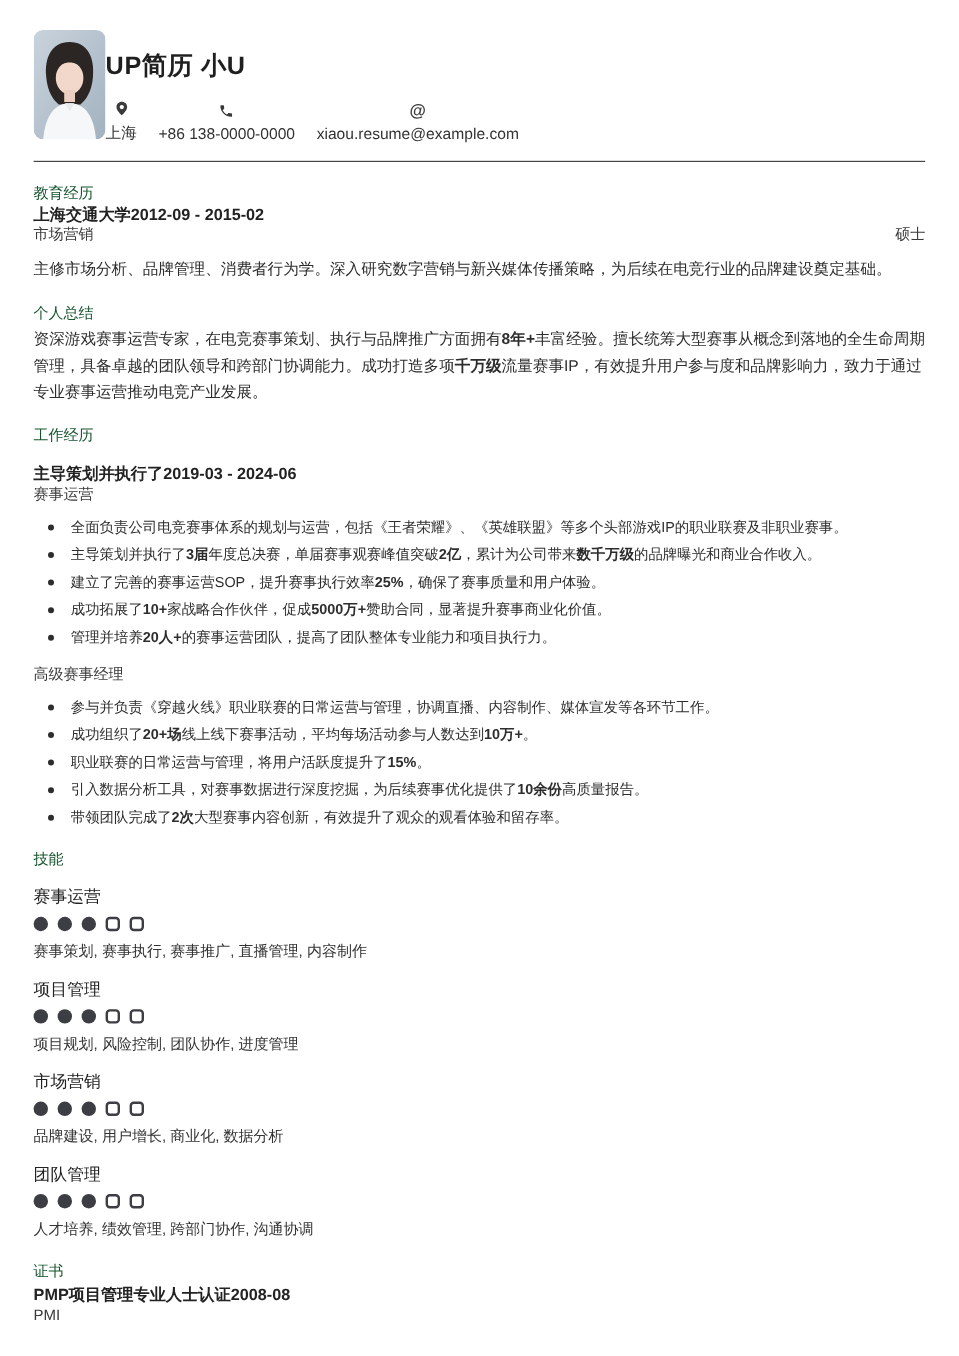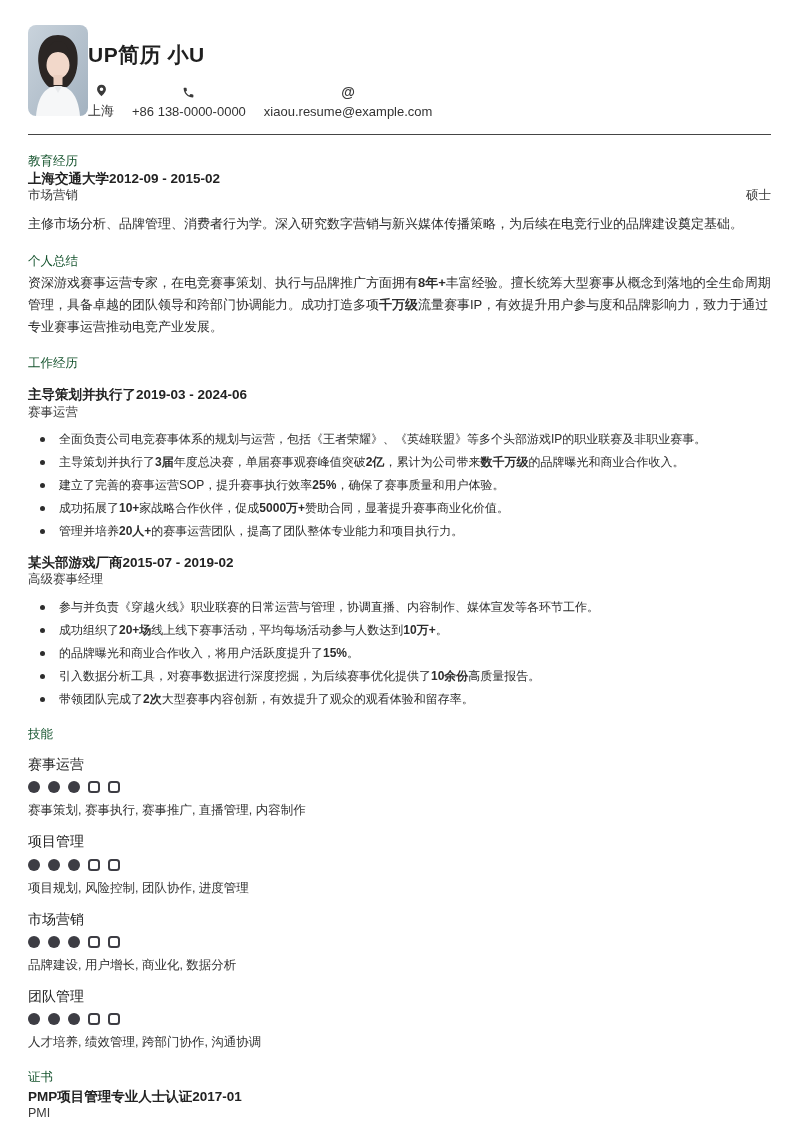--- a/index.html
+++ b/index.html
@@ -149,39 +149,35 @@
             <span class="rich"><span>成功拓展了</span><b>10+</b><span>家战略合作伙伴，促成</span><b>5000万+</b><span>赞助合同，显著提升赛事商业化价值。</span></span>
           </li>
         <li>
             <span class="bullet-dot"></span>
             <span class="rich"><span>管理并培养</span><b>20人+</b><span>的赛事运营团队，提高了团队整体专业能力和项目执行力。</span></span>
           </li>
       </ul>
     </div>
 
     <div class="job">
-      <div class="item-head">
-        <span class="item-title">某头部游戏厂商</span>
-        <span class="item-date">2015-07 - 2019-02</span>
-      </div>
       <div class="item-sub">
         <span>高级赛事经理</span>
       </div>
       <ul class="bullets">
         <li>
             <span class="bullet-dot"></span>
             <span class="rich"><span>参与并负责《穿越火线》职业联赛的日常运营与管理，协调直播、内容制作、媒体宣发等各环节工作。</span></span>
           </li>
         <li>
             <span class="bullet-dot"></span>
             <span class="rich"><span>成功组织了</span><b>20+场</b><span>线上线下赛事活动，平均每场活动参与人数达到</span><b>10万+</b><span>。</span></span>
           </li>
         <li>
             <span class="bullet-dot"></span>
-            <span class="rich"><span>的品牌曝光和商业合作收入，将用户活跃度提升了</span><b>15%</b><span>。</span></span>
+            <span class="rich"><span>职业联赛的日常运营与管理，将用户活跃度提升了</span><b>15%</b><span>。</span></span>
           </li>
         <li>
             <span class="bullet-dot"></span>
             <span class="rich"><span>引入数据分析工具，对赛事数据进行深度挖掘，为后续赛事优化提供了</span><b>10余份</b><span>高质量报告。</span></span>
           </li>
         <li>
             <span class="bullet-dot"></span>
             <span class="rich"><span>带领团队完成了</span><b>2次</b><span>大型赛事内容创新，有效提升了观众的观看体验和留存率。</span></span>
           </li>
       </ul>
@@ -239,21 +235,21 @@
       <div class="skill-keywords">人才培养, 绩效管理, 跨部门协作, 沟通协调</div>
     </div>
   </div>
 
   <div class="section">
     <div class="section-label">证书</div>
 
     <div class="entry">
       <div class="item-head">
         <span class="item-title">PMP项目管理专业人士认证</span>
-        <span class="item-date">2017-01</span>
+        <span class="item-date">2008-08</span>
       </div>
       <div class="item-sub">
         <span>PMI</span>
       </div>
 
     </div>
 
   </div>
 
 </div>

